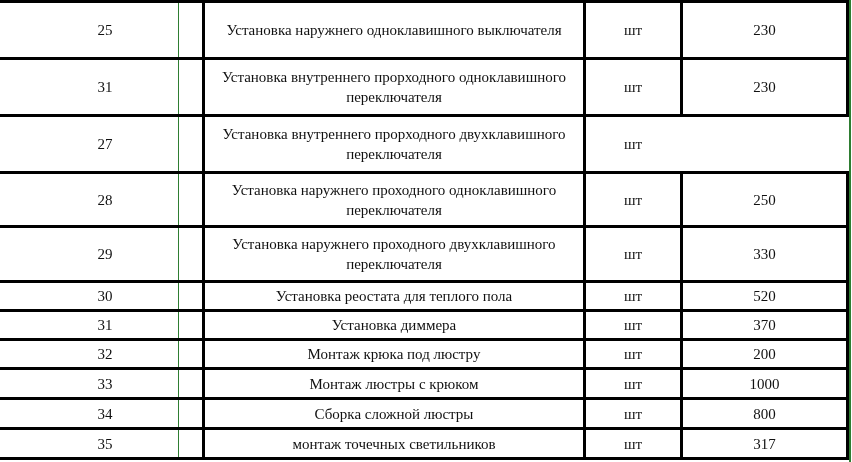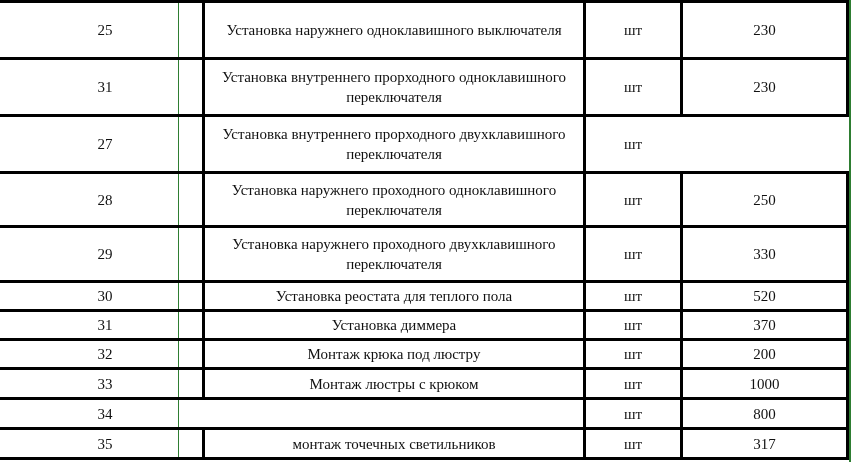--- a/index.html
+++ b/index.html
@@ -77,20 +77,21 @@
   <div class="row" style="height:30px">
     <div class="cell c-num">33</div>
     <div class="cell c-gap"></div>
     <div class="cell c-desc">Монтаж люстры с крюком</div>
     <div class="cell c-unit">шт</div>
     <div class="cell c-price">1000</div>
   </div>
   <div class="row" style="height:30px">
     <div class="cell c-num">34</div>
     <div class="cell c-gap"></div>
+    <div class="cell c-desc">Сборка сложной люстры</div>
     <div class="cell c-unit">шт</div>
     <div class="cell c-price">800</div>
   </div>
   <div class="row" style="height:30px">
     <div class="cell c-num">35</div>
     <div class="cell c-gap"></div>
     <div class="cell c-desc">монтаж точечных светильников</div>
     <div class="cell c-unit">шт</div>
     <div class="cell c-price">317</div>
   </div>

